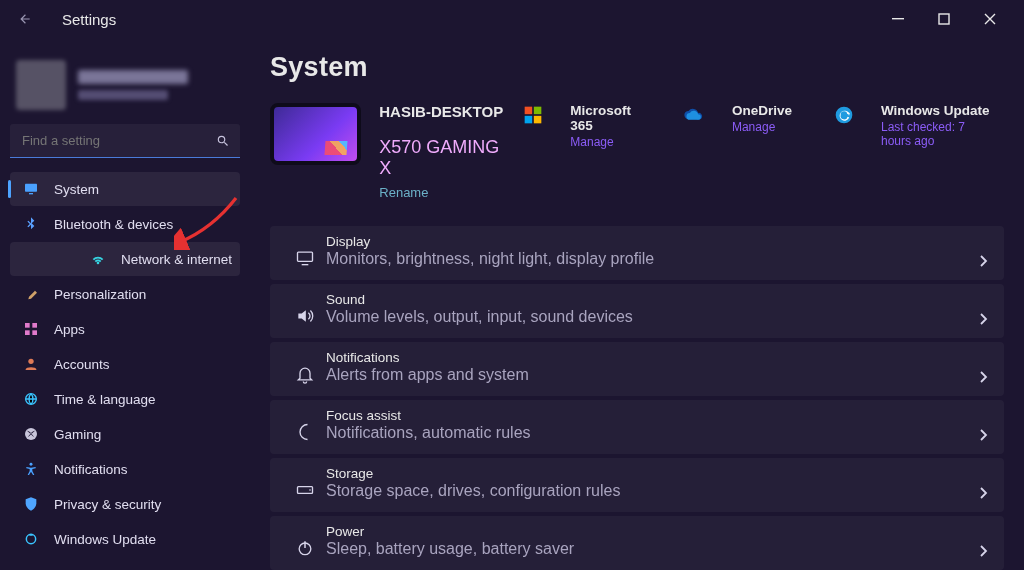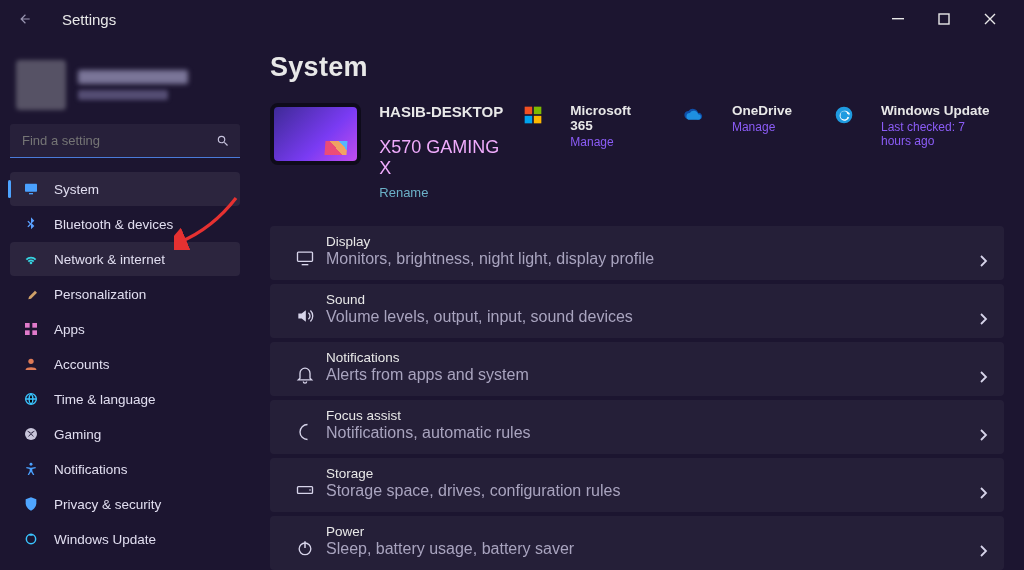--- a/index.html
+++ b/index.html
@@ -80,20 +80,21 @@
 }
 .navitem.active {
   background: rgba(255,255,255,0.07);
 }
 .navitem.active::before{
   content:""; position:absolute; left:-2px; top:8px; bottom:8px;
   width:3px; background:#4da3ff; border-radius:2px;
 }
 .navitem.hover {
   background: rgba(255,255,255,0.07);
+  justify-content: flex-end;
 }
 .navlabel { font-size:13.5px; }
 
 
 .content {
   flex:1;
   padding: 14px 20px 0 22px;
   overflow: hidden;
 }
 .pagehead {

